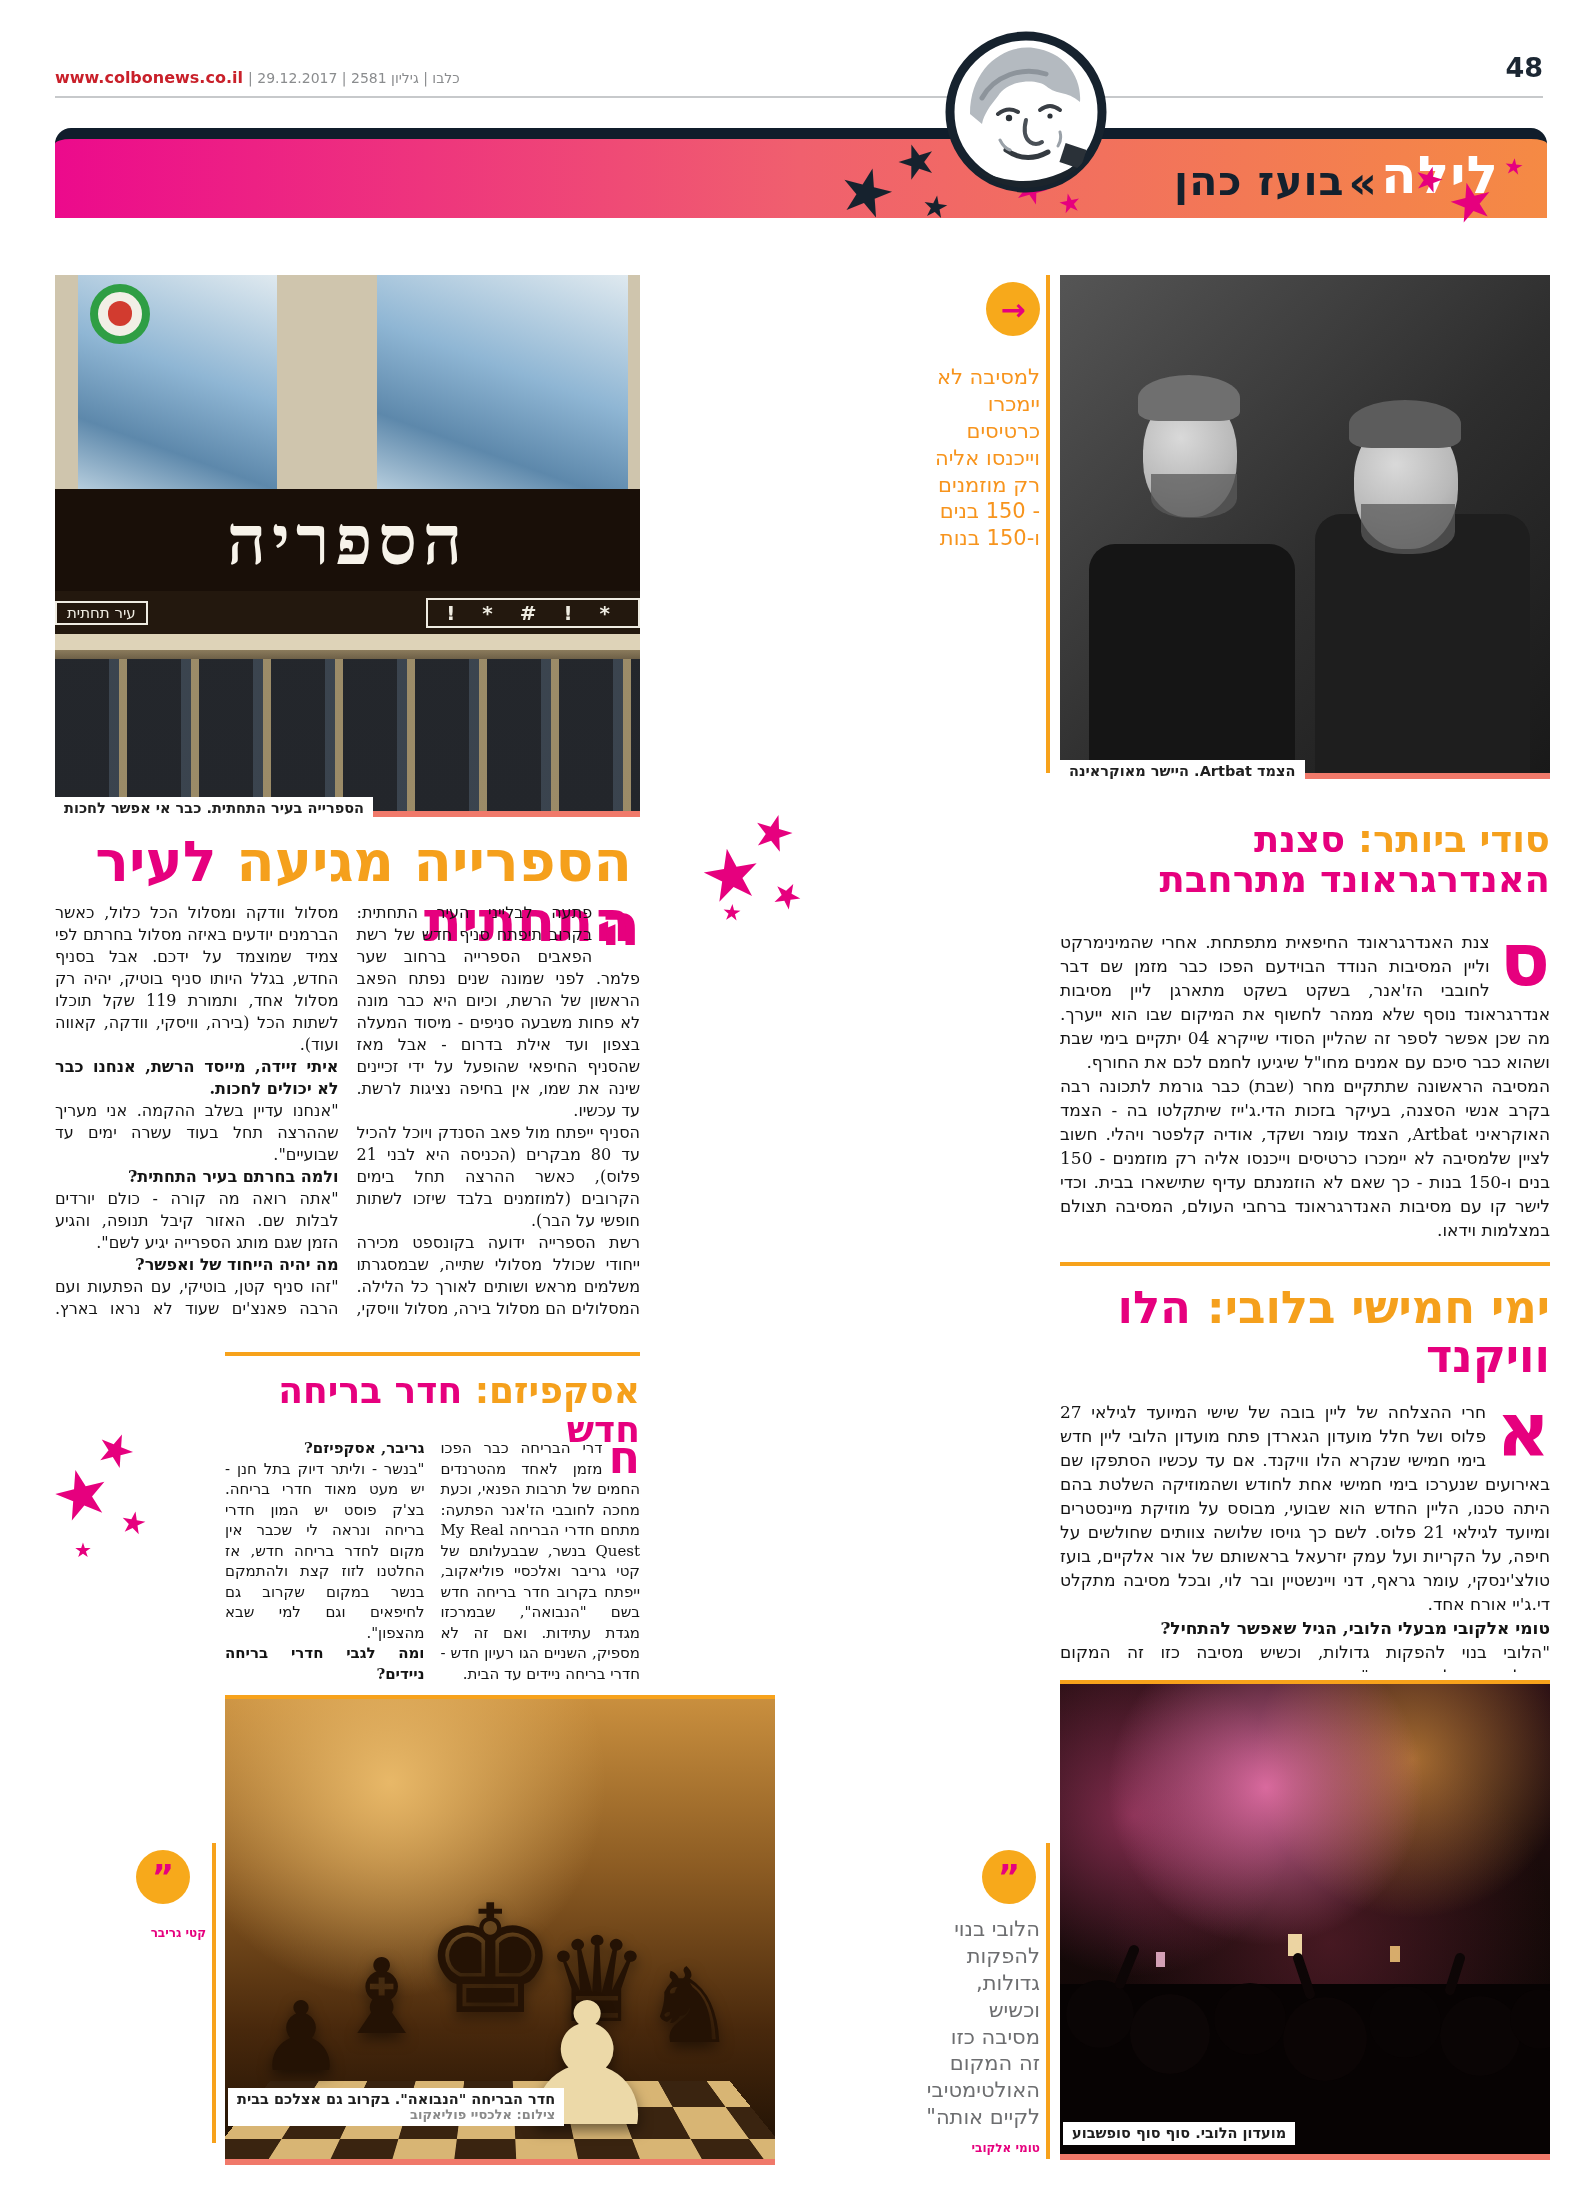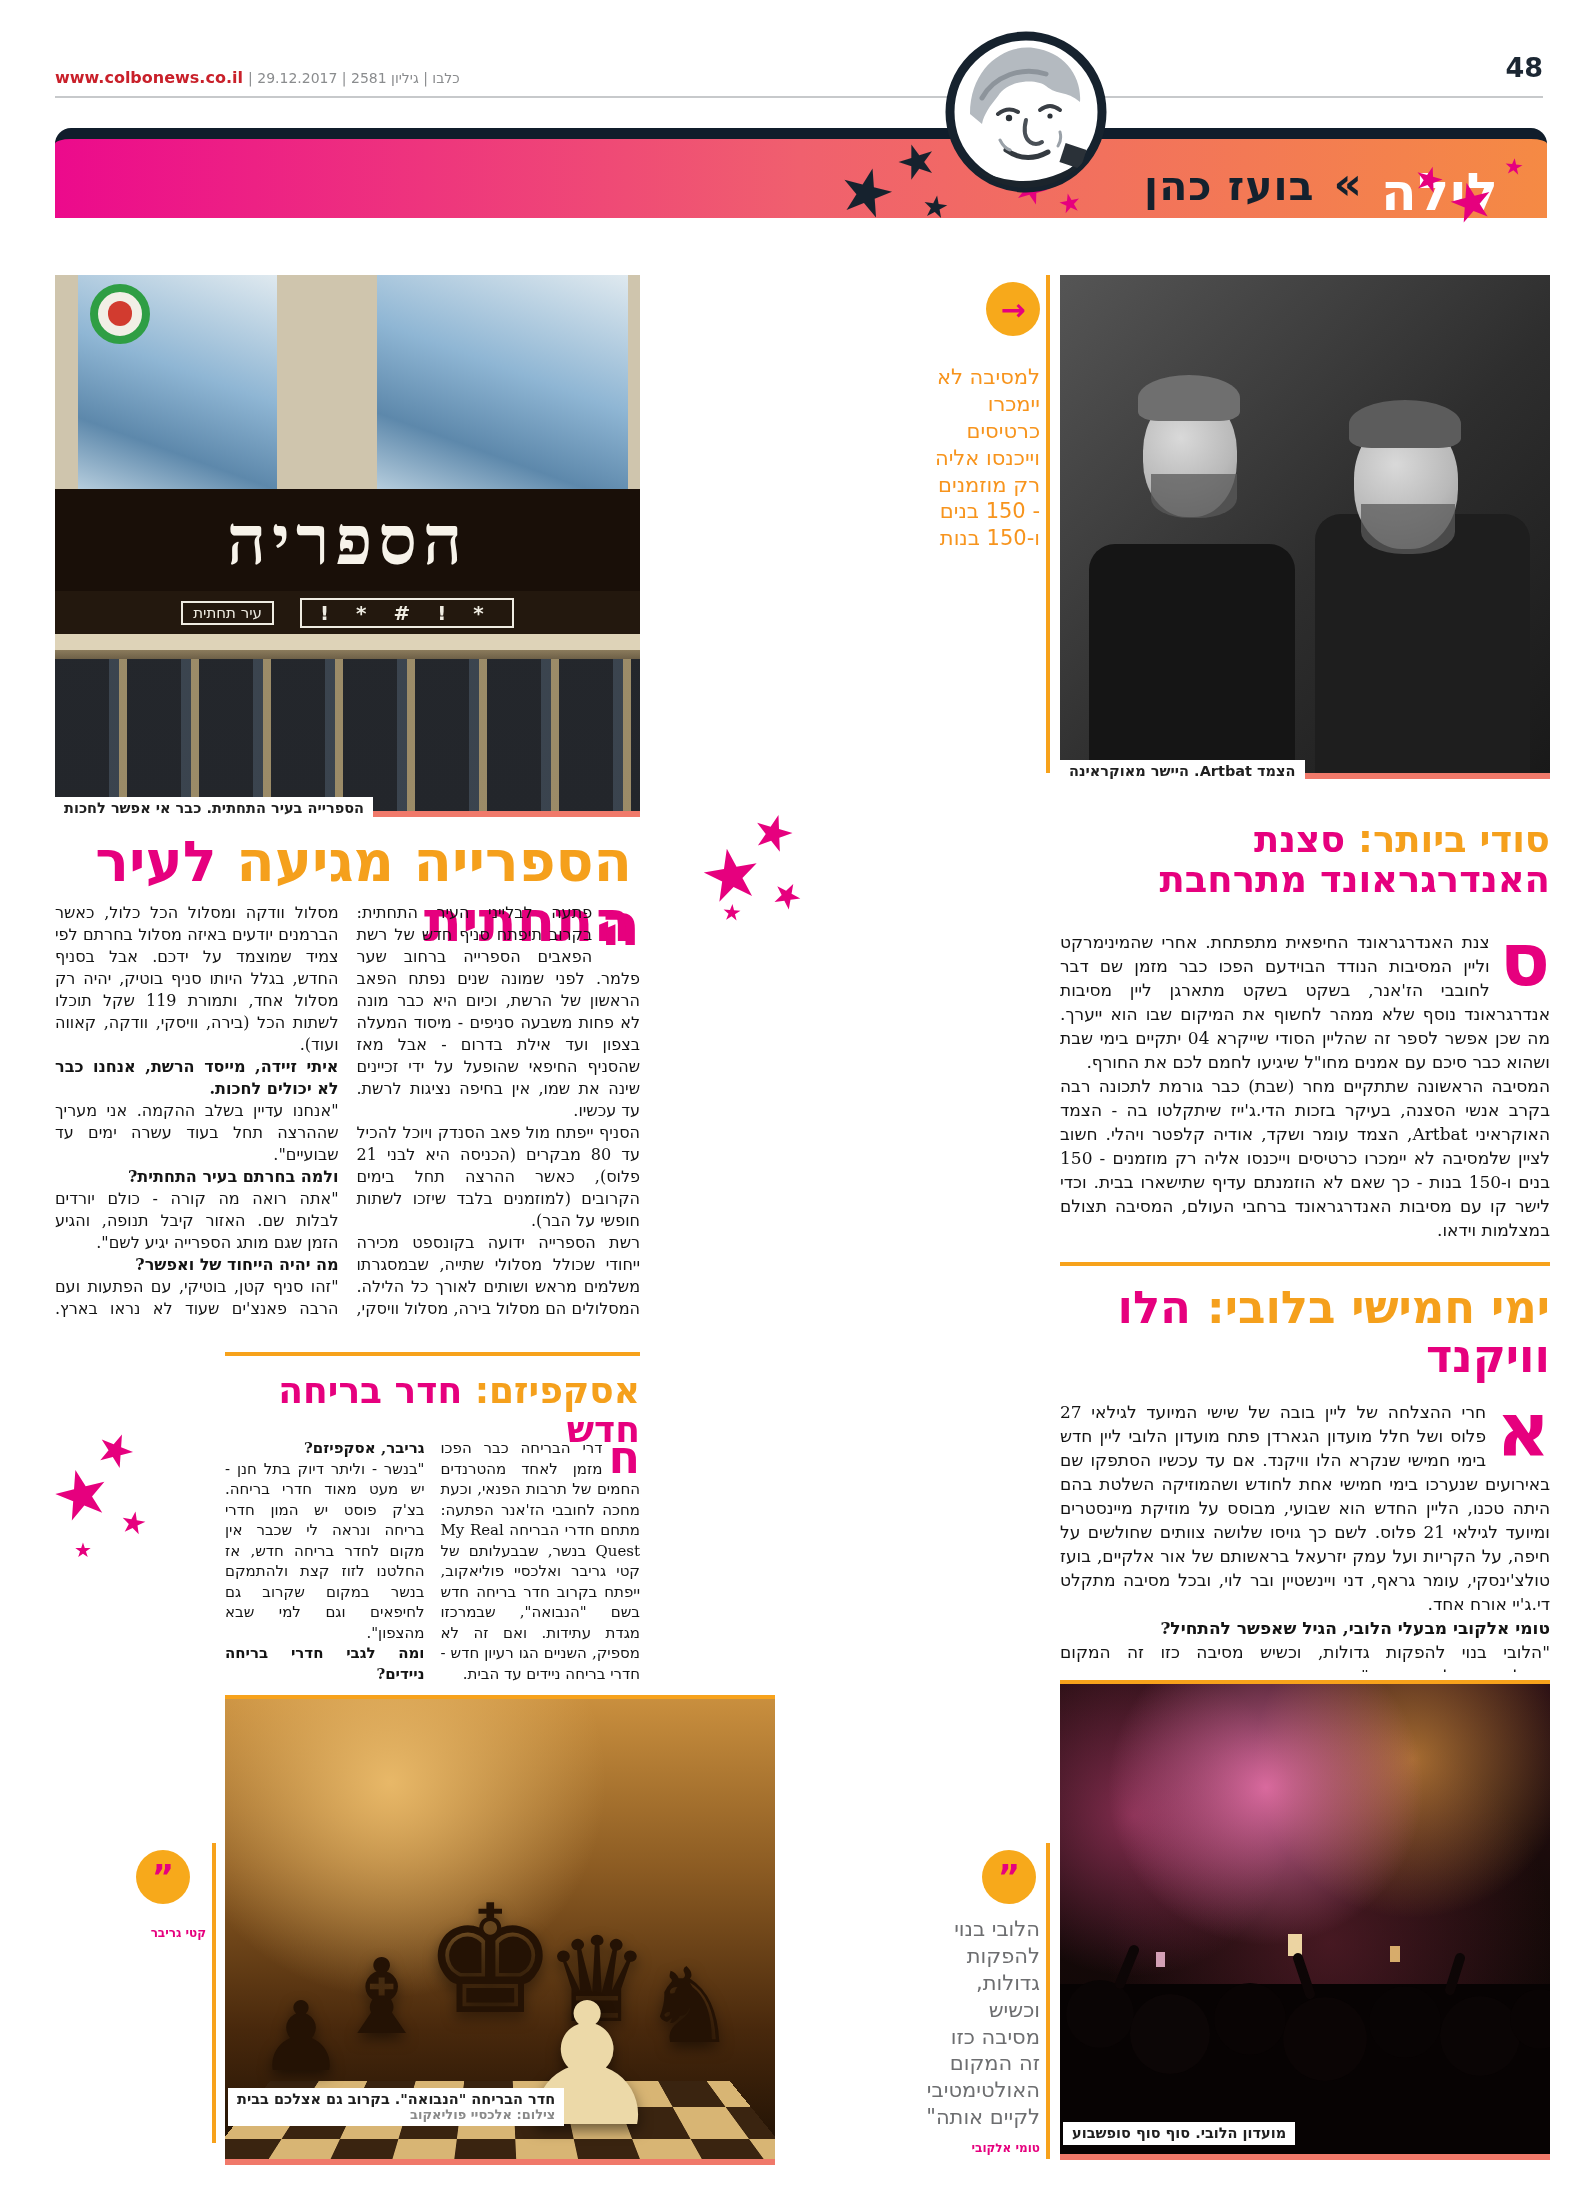--- a/index.html
+++ b/index.html
@@ -7,21 +7,21 @@
         font-family:"DejaVu Sans",sans-serif;direction:rtl;}
   .abs{position:absolute;}
   
   .site-url{color:#c9202a;font-weight:bold;font-size:16px;direction:ltr;}
   .mast-meta{color:#8a8c8e;font-size:14px;}
   .page-num{color:#1c2733;font-weight:bold;font-size:27px;font-family:"DejaVu Sans",sans-serif;}
   .mast-rule{height:2px;background:#c7c9cb;}
   
   .nightbar{background:linear-gradient(to left,#f58a44 0%,#f0606e 50%,#ec0a8c 100%);
             border-top:11px solid #101d2b;border-radius:16px 16px 0 0;}
-  .bar-title{position:absolute;top:6px;right:48px;display:flex;direction:ltr;align-items:flex-start;gap:19px;margin-top:17px;}
+  .bar-title{position:absolute;top:6px;right:48px;display:flex;direction:ltr;align-items:flex-end;gap:4px;}
   .bar-author{color:#14212e;font-size:41px;font-weight:bold;letter-spacing:1px;}
   .bar-chev{color:#14212e;font-size:44px;font-weight:bold;line-height:1;}
   .bar-section{color:#ffffff;font-size:52px;font-weight:bold;letter-spacing:1px;}
   .star{position:absolute;color:#e6007e;line-height:1;user-select:none;}
   .star.navy{color:#16222e;}
   
   .photo{position:absolute;overflow:hidden;border-bottom:6px solid #f0796a;}
   .photo.toprule{border-top:4px solid #f7a21b;}
   .caption-tab{position:absolute;background:#ffffff;color:#1f1f1f;font-size:14.5px;font-weight:bold;
                padding:3px 9px 4px 9px;white-space:nowrap;z-index:5;text-align:right;}
@@ -46,21 +46,21 @@
       line-height:1.28;text-align:right;direction:rtl;}
   .pq.orange{color:#f7941d;}
   .pq .attr{display:block;color:#e6007e;font-weight:bold;font-size:12px;margin-top:10px;}
   
   .sf-upper{position:absolute;left:0;top:0;width:100%;height:40%;background:#cfc5ad;}
   .sf-window{position:absolute;top:0;height:100%;background:linear-gradient(200deg,#dfe9ef 0%,#8fb6d4 45%,#5d88ab 75%,#b6cddd 100%);}
   .sf-logo{position:absolute;border-radius:50%;border:8px solid #2f9e44;background:#f2efe6;}
   .sf-logo i{position:absolute;inset:22%;border-radius:50%;background:#d23b2f;}
   .sf-sign{position:absolute;left:0;width:100%;background:#190f08;display:flex;align-items:center;justify-content:center;}
   .sf-sign span{color:#f7f3ea;font-family:"DejaVu Serif",serif;font-weight:bold;letter-spacing:6px;}
-  .sf-subsign{position:absolute;left:0;width:100%;background:#23180e;display:flex;align-items:center;justify-content:center;gap:26px;direction:ltr;}
+  .sf-subsign{position:absolute;left:0;width:100%;background:#23180e;display:flex;align-items:center;justify-content:space-between;gap:26px;direction:ltr;}
   .sf-plate{border:2px solid #efece2;color:#efece2;font-size:15px;padding:1px 10px;white-space:nowrap;}
   .sf-symbols{border:2px solid #efece2;color:#efece2;font-weight:bold;font-size:20px;letter-spacing:10px;padding:1px 18px;white-space:nowrap;}
   .sf-lower{position:absolute;left:0;bottom:0;width:100%;background:
       linear-gradient(180deg,#ded3b8 0%,#ded3b8 9%,#8b7b5c 9%,#6f6148 14%,#2a2e33 14%,#23262b 100%);}
   .sf-glass{position:absolute;left:0;bottom:0;width:100%;height:86%;
       background:repeating-linear-gradient(90deg,#23262b 0 54px,#3d4752 54px 64px,#a8966e 64px 72px);opacity:.9;}
   
   .artbat{background:linear-gradient(135deg,#555 0%,#2e2e2e 55%,#191919 100%);}
   .ab-head{position:absolute;border-radius:46%;background:radial-gradient(circle at 40% 35%,#d9d9d9 0%,#b9b9b9 55%,#8f8f8f 100%);}
   .ab-hair{position:absolute;border-radius:50% 50% 20% 20%;background:#6f6f6f;}

